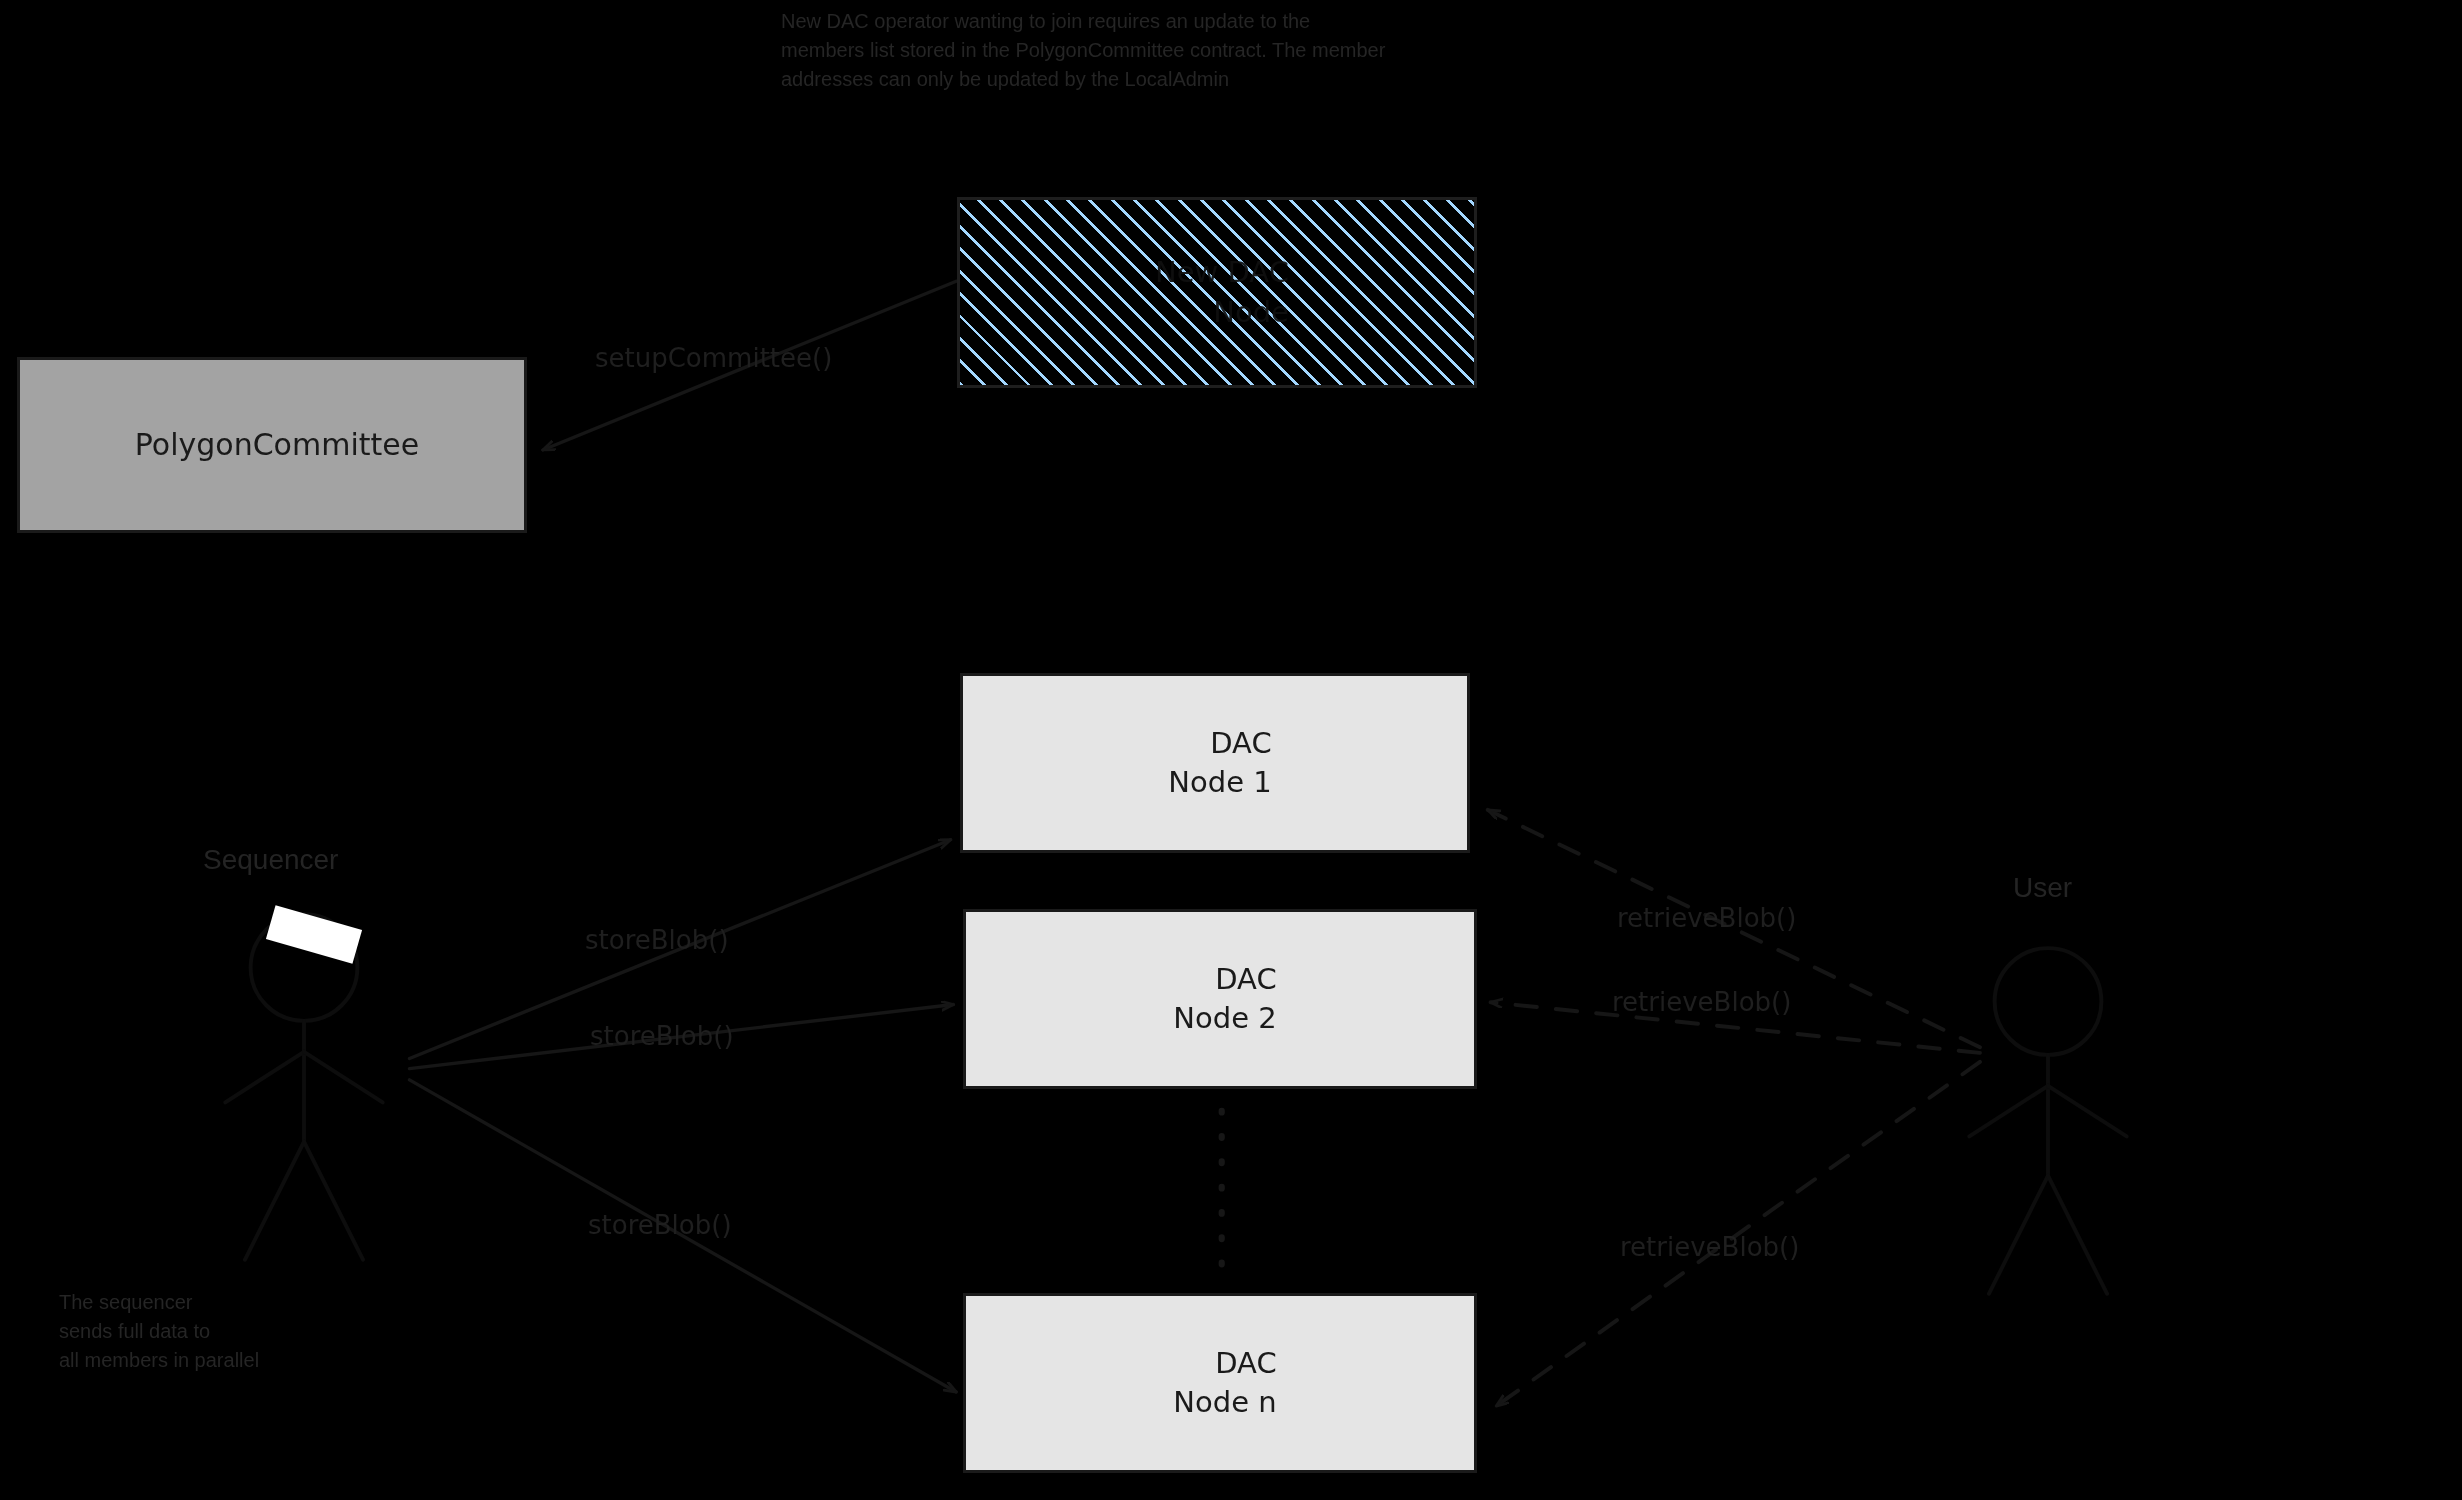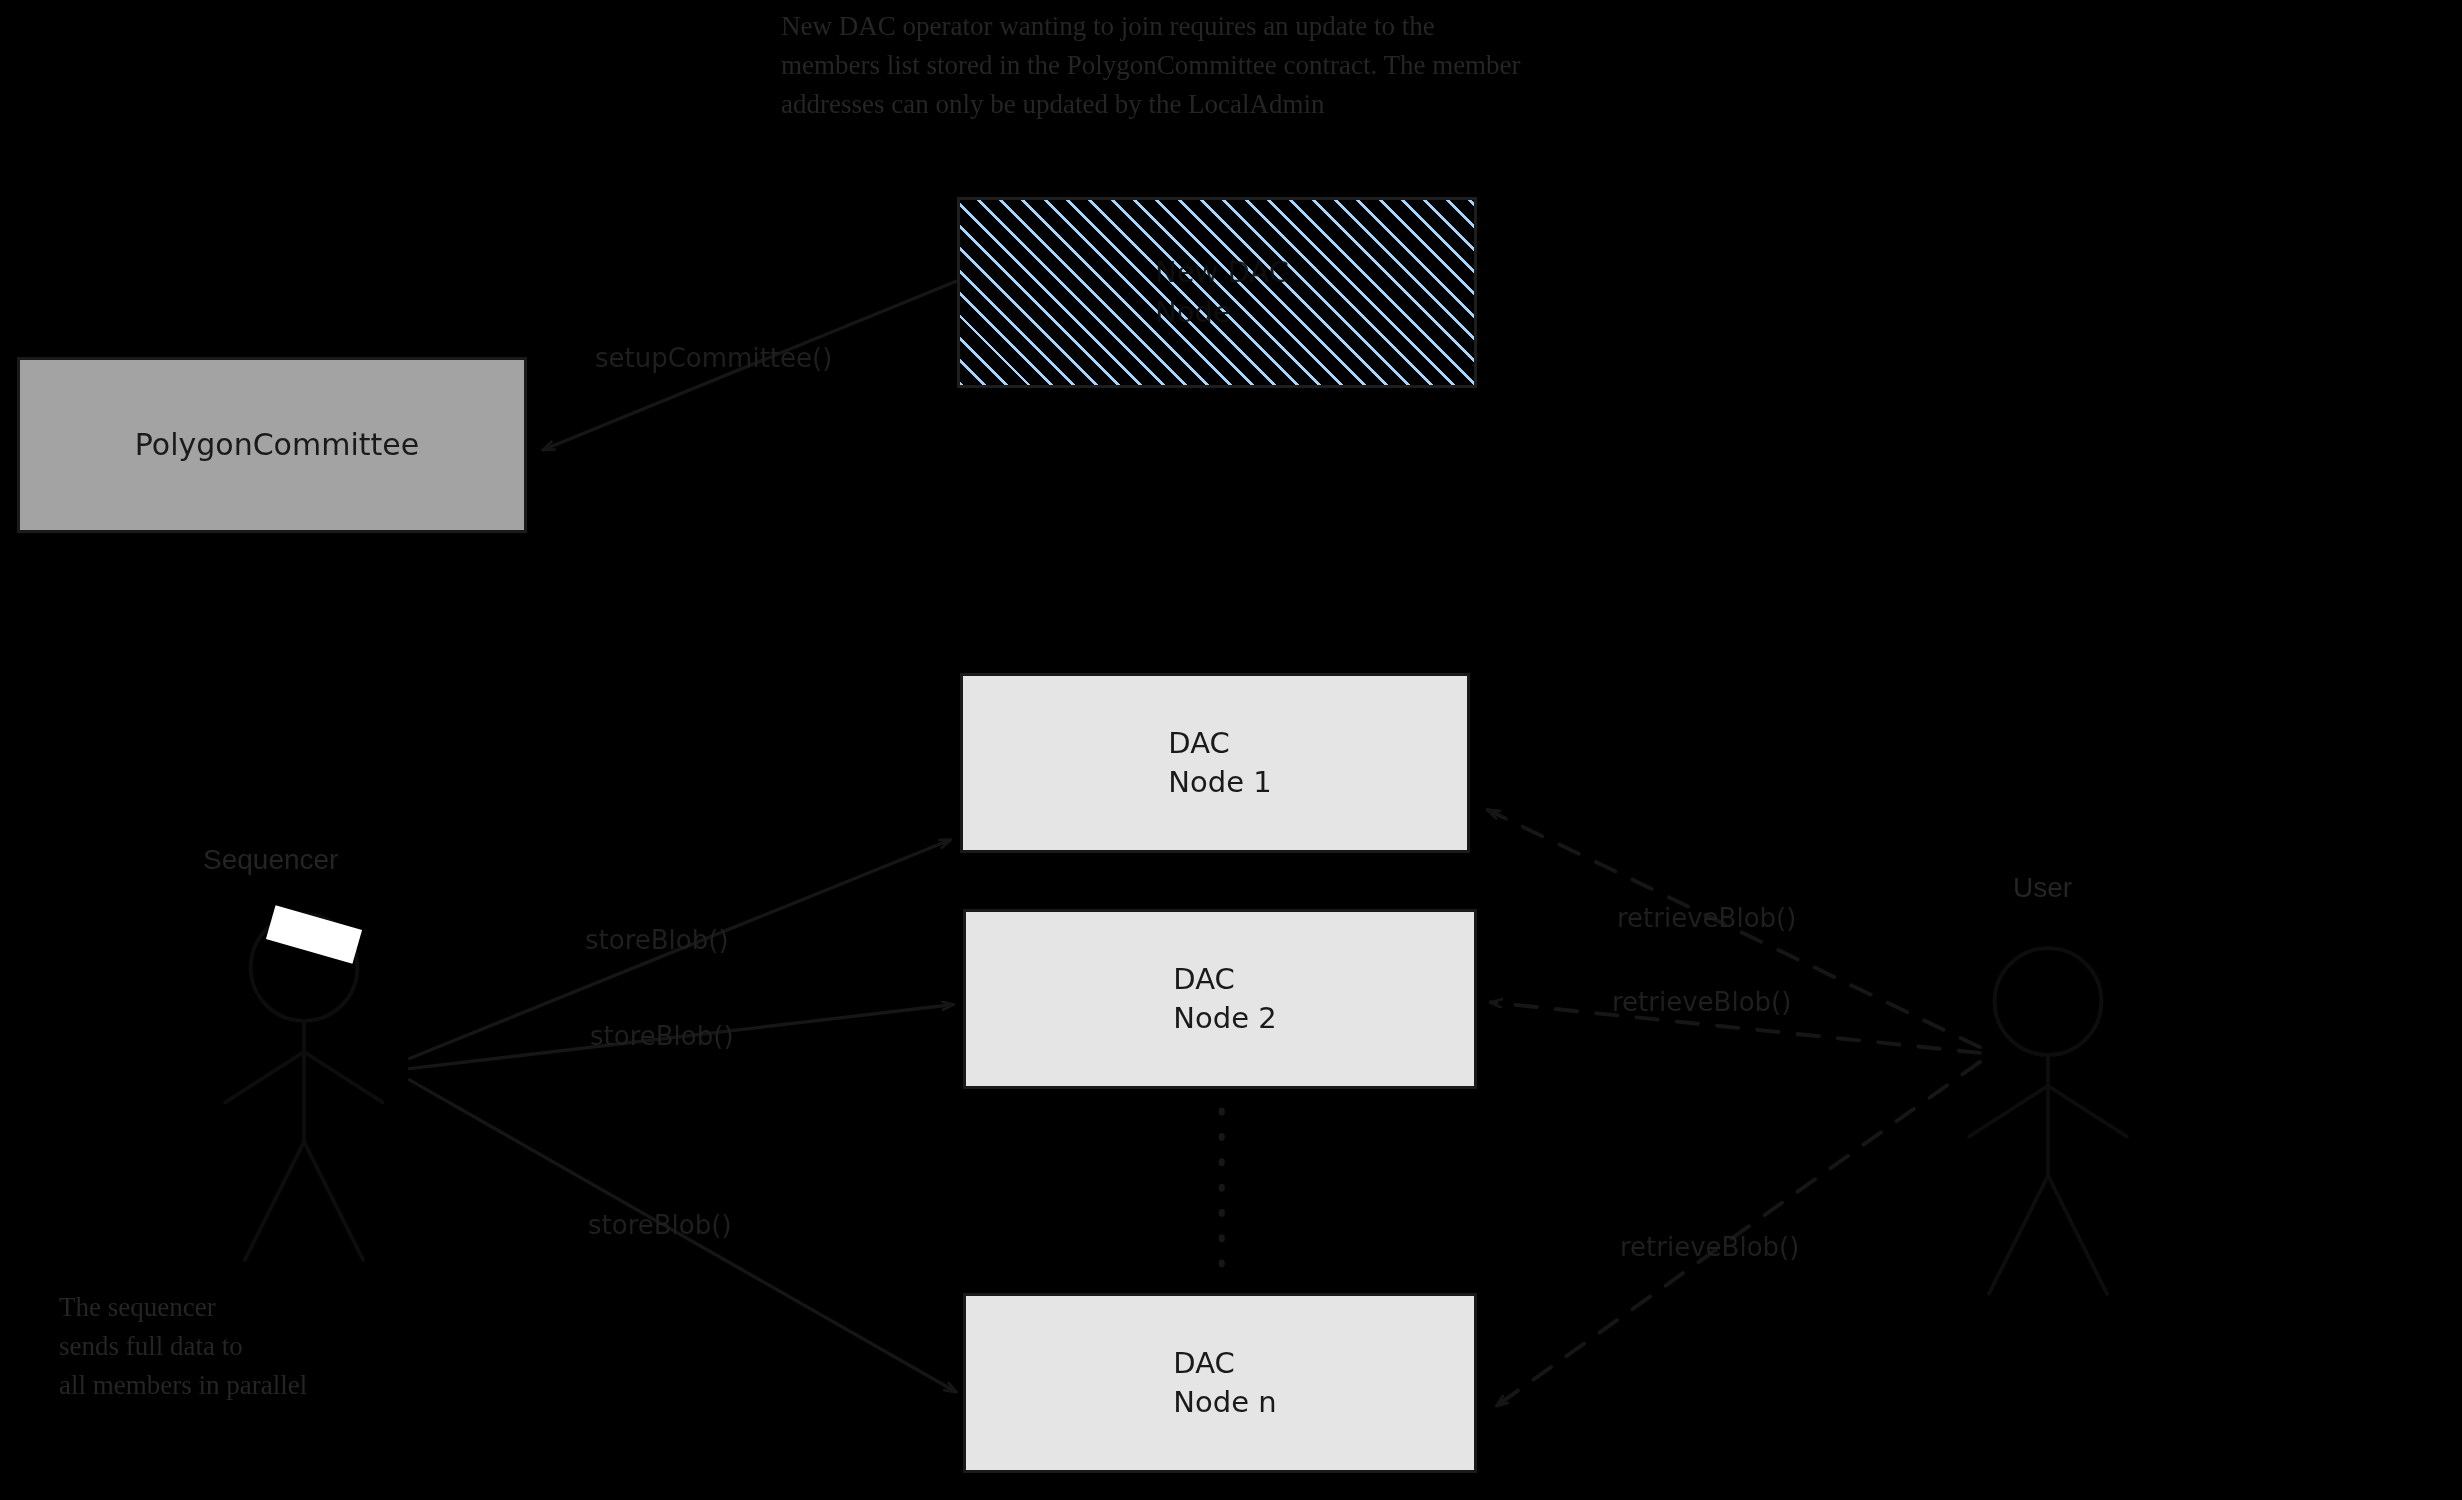--- a/index.html
+++ b/index.html
@@ -23,21 +23,21 @@
     height: 1500px;
   }
   
   .box {
     position: absolute;
     box-sizing: border-box;
     border: 3.4px solid #1a1a1a;
     display: flex;
     align-items: center;
     justify-content: center;
-    text-align: left;
+    text-align: right;
     line-height: 1.35;
     padding-left: 10px;
   }
   #box-new-dac-node {
     left: 957px; top: 197px; width: 520px; height: 191px;
     border-color: #1e1e1e;
     background-color: #000000;
     background-image: repeating-linear-gradient(
       45deg,
       #a3d7ff 0px, #a3d7ff 2.8px,
@@ -67,22 +67,22 @@
   #box-new-dac-node .box-label {
     color: #101010;
     opacity: 0.92;
   }
   #box-polygon-committee .box-label { font-size: 30px; }
 
   
   .note {
     position: absolute;
     color: #252525;
-    font-family: Liberation Serif, serif;
-    font-size: 27px;
+    font-family: Liberation Sans, sans-serif;
+    font-size: 20px;
     line-height: 1.45;
     white-space: pre-line;
     z-index: 6;
   }
   #note-top      { left: 781px; top: 6.8px;   width: 1159px; }
   #note-right    { left: 1882px; top: 698px; width: 568px; }
   #note-bottom-left { left: 59px; top: 1288px; width: 428px; }
 
   .edge-label {
     position: absolute;

